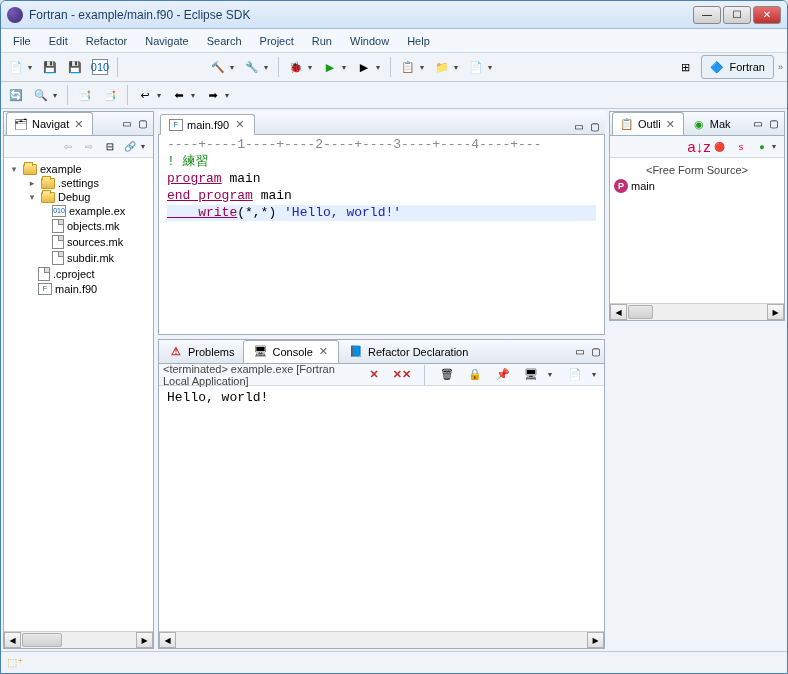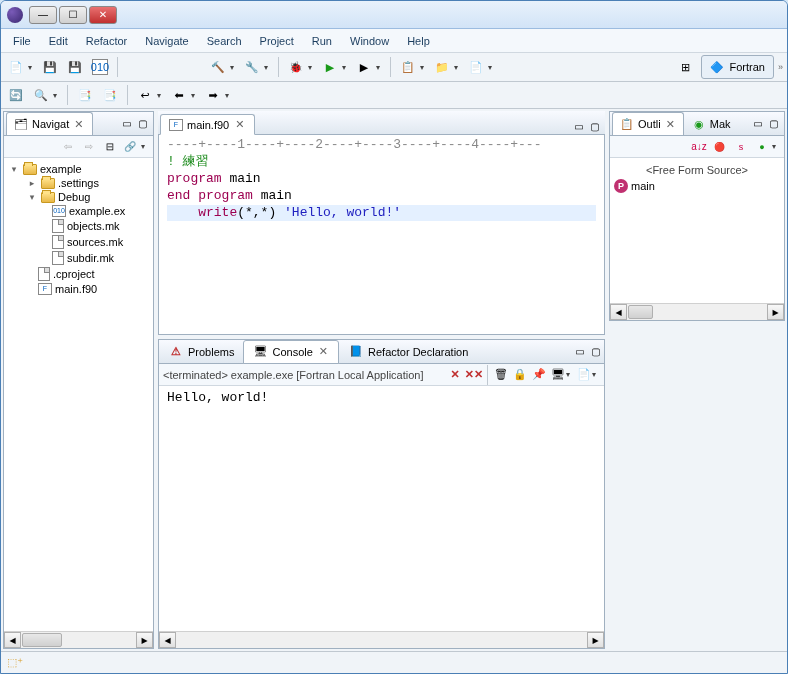--- a/index.html
+++ b/index.html
@@ -35,28 +35,28 @@
 .file-icon { width: 12px; height: 14px; background: #fff; border: 1px solid #888; position: relative; }
 .file-icon::before { content:''; position:absolute; top:0; right:0; width:4px; height:4px; background:#ddd; border-left:1px solid #888; border-bottom:1px solid #888; }
 .f90-icon { width:14px; height:12px; background:#fff; border:1px solid #888; font-size:7px; color:#0060c0; text-align:center; line-height:10px; }
 .editor-area { flex: 1; display: flex; flex-direction: column; margin: 2px; }
 .editor-tabs { height: 24px; background: linear-gradient(#f8faff,#e0e8f0); display: flex; align-items: flex-end; padding: 0 2px; border-bottom: 1px solid #a0b0c0; }
 .editor-tab { padding: 3px 8px; background: #fff; border: 1px solid #a0b0c0; border-bottom: 1px solid #fff; border-radius: 3px 3px 0 0; display: flex; align-items: center; gap: 4px; margin-bottom:-1px; }
 .editor-close { font-size: 11px; color: #666; cursor: pointer; padding: 0 2px; }
 .editor-body { flex: 1; background: #fff; border: 1px solid #a0b0c0; border-top: none; font-family: "Courier New", monospace; font-size: 13px; padding: 2px 8px; line-height: 1.3; overflow: auto; }
 .ruler { color: #888; font-size:13px; white-space: pre; }
 .code-line { white-space: pre; }
-.kw { color: #9c0050; }
+.kw { color: #9c0050; text-decoration: underline; }
 .str { color: #2020c0; }
 .comment { color: #1a8a1a; }
 .bottom-panel { height: 310px; display: flex; flex-direction: column; margin: 2px; border: 1px solid #a0b0c0; background: #fff; }
 .bottom-tabs { height: 24px; background: linear-gradient(#f8faff,#e0e8f0); display: flex; align-items: center; border-bottom: 1px solid #a0b0c0; }
 .btab { padding: 3px 8px; display: flex; align-items: center; gap: 4px; border: 1px solid transparent; cursor: pointer; }
 .btab.active { background: #fff; border-color: #a0b0c0; border-radius: 3px 3px 0 0; }
-.console-tb { height: 22px; background: #f4f8fc; border-bottom: 1px solid #d0d8e0; display: flex; align-items: center; padding: 0 4px; gap: 1px; }
+.console-tb { height: 22px; background: #f4f8fc; border-bottom: 1px solid #d0d8e0; display: flex; align-items: center; padding: 0 4px; gap: 10px; }
 .console-body { flex: 1; font-family: "Courier New", monospace; font-size: 13px; padding: 4px 8px; overflow: auto; }
 .scrollbar-h { height: 17px; background: #f0f0f0; border-top: 1px solid #d0d0d0; display: flex; }
 .sb-btn { width: 17px; background: linear-gradient(#f8f8f8,#e0e0e0); border: 1px solid #b0b0b0; font-size: 8px; display:flex;align-items:center;justify-content:center; }
 .sb-thumb { width: 40px; background: linear-gradient(#e8e8e8,#d0d0d0); border: 1px solid #b0b0b0; border-radius: 2px; margin: 1px; }
 .statusbar { height: 22px; background: #f0f4f8; border-top: 1px solid #c0c8d0; display: flex; align-items: center; padding: 0 6px; }
 .left-col { width: 155px; display: flex; flex-direction: column; }
 .center-col { flex: 1; display: flex; flex-direction: column; }
 .right-col { width: 180px; display: flex; flex-direction: column; }
 .ico { width:16px; height:16px; display:inline-flex; align-items:center; justify-content:center; font-size:11px; }
 .red-x { color:#c03030; font-weight:bold; }
@@ -64,20 +64,21 @@
 .bug { color:#2aa82a; }
 .hl-line { background:#e4f0ff; display:inline-block; width:100%; }
 .p-icon { width:14px; height:14px; background:#c03070; border-radius:50%; color:#fff; font-size:9px; font-weight:bold; display:inline-flex; align-items:center; justify-content:center; }
 </style>
 </head>
 <body>
 
 <div class="window">
   <div class="titlebar">
     <div class="titlebar-icon"></div>
+    <div class="titlebar-text">Fortran - example/main.f90 - Eclipse SDK</div>
     <div class="winbtns">
       <div class="winbtn min">—</div>
       <div class="winbtn max">☐</div>
       <div class="winbtn close">✕</div>
     </div>
   </div>
 
   <div class="menubar">
     <div class="menuitem">File</div>
     <div class="menuitem">Edit</div>
@@ -350,21 +351,21 @@
           <div class="view-tab">
             <span class="ico" style="color:#1a9a1a">◉</span>
             <span>Mak</span>
           </div>
           <div style="flex:1"></div>
           <span class="ico" style="font-size:10px">▭</span>
           <span class="ico" style="font-size:10px">▢</span>
         </div>
         <div class="view-toolbar">
           <div class="tbtn" style="width:18px;height:18px">
-              <span style="font-size:10px;color:#c04">a↓z</span>
+              <span style="font-size:15px;color:#c04">a↓z</span>
             </div>
           <div class="tbtn" style="width:18px;height:18px">
               <span style="font-size:9px">🔴</span>
             </div>
           <div class="tbtn" style="width:18px;height:18px">
               <span style="font-size:9px;color:#c04">s</span>
             </div>
           <div class="tbtn" style="width:18px;height:18px">
               <span style="font-size:9px;color:#1a9a1a">●</span>
             </div>

